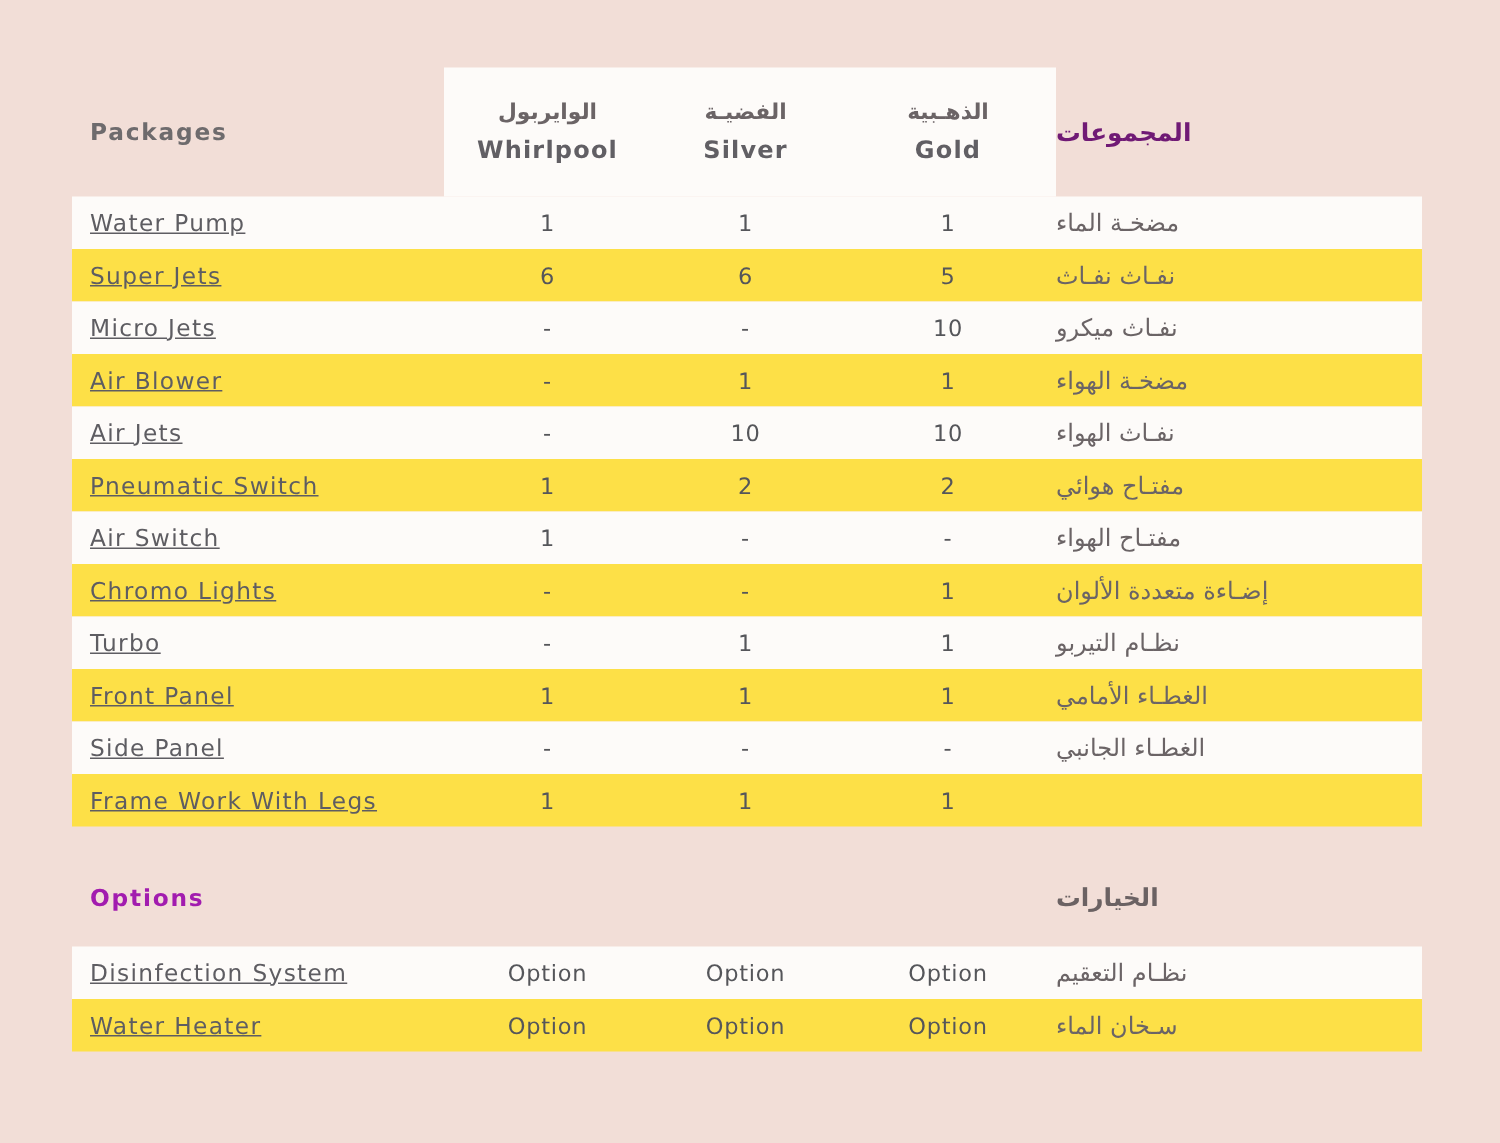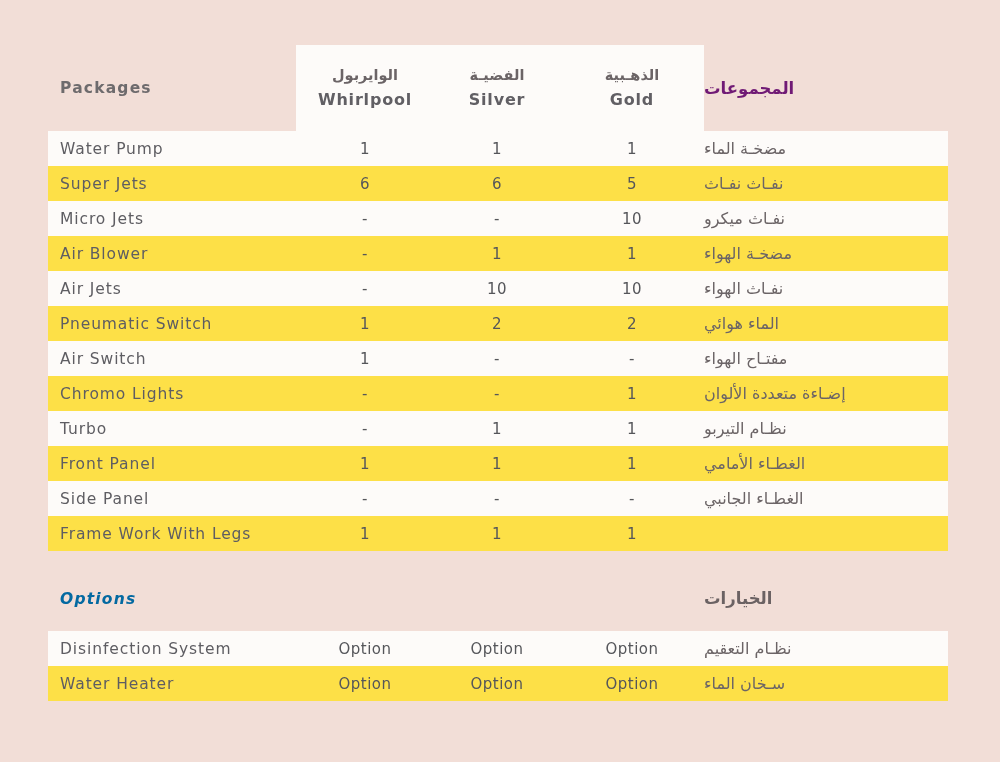--- a/index.html
+++ b/index.html
@@ -23,28 +23,28 @@
   .col-hdr .en-line{font-weight:bold;font-size:16px;letter-spacing:0.8px;color:#615f64;}
   .w1{width:138px;text-align:center;}.w2{width:126px;}.w3{width:144px;}
   .hdr-right{width:244px;justify-content:flex-end;padding-right:14px;
     font-weight:bold;font-size:16.5px;color:#701a75;}
 
   
   .row{display:flex;height:35px;}
   .row.white{background:#fdfbf9;}
   .row.pink{background:#fde047;}
   .cell{display:flex;align-items:center;}
-  .cell.label{width:248px;padding-left:12px;font-size:15.5px;letter-spacing:0.9px;color:#5e5d62;}
+  .cell.label{width:248px;padding-left:12px;font-size:15.5px;letter-spacing:0.9px;color:#5e5d62;text-decoration:underline;}
   .cell.val{justify-content:center;font-size:15px;letter-spacing:0.5px;color:#55565a;}
   .cell.ar{width:244px;justify-content:flex-end;padding-right:14px;font-size:16px;color:#6b6466;}
 
   
   .section-row{display:flex;height:35px;margin-top:30px;}
   .section-row .left{width:248px;padding-left:12px;display:flex;align-items:center;
-    font-weight:bold;font-size:15.5px;letter-spacing:1.2px;color:#0369a1;font-style:italic;}
+    font-weight:bold;font-size:15.5px;letter-spacing:1.2px;color:#a21caf;}
   .section-row .mid{width:408px;}
   .section-row .right{width:244px;display:flex;align-items:center;justify-content:flex-end;
     padding-right:14px;font-weight:bold;font-size:16.5px;color:#6b6263;}
   #options-rows{margin-top:15px;}
 </style>
 </head>
 <body>
 
 <div class="wrap">
 
@@ -105,21 +105,21 @@
     <div class="cell val w2">10</div>
     <div class="cell val w3">10</div>
     <div class="cell ar" dir="rtl">نفـاث الهواء</div>
   </div>
 
   <div class="row pink">
     <div class="cell label">Pneumatic Switch</div>
     <div class="cell val w1">1</div>
     <div class="cell val w2">2</div>
     <div class="cell val w3">2</div>
-    <div class="cell ar" dir="rtl">الماء هوائي</div>
+    <div class="cell ar" dir="rtl">مفتـاح هوائي</div>
   </div>
 
   <div class="row white">
     <div class="cell label">Air Switch</div>
     <div class="cell val w1">1</div>
     <div class="cell val w2">-</div>
     <div class="cell val w3">-</div>
     <div class="cell ar" dir="rtl">مفتـاح الهواء</div>
   </div>
 

